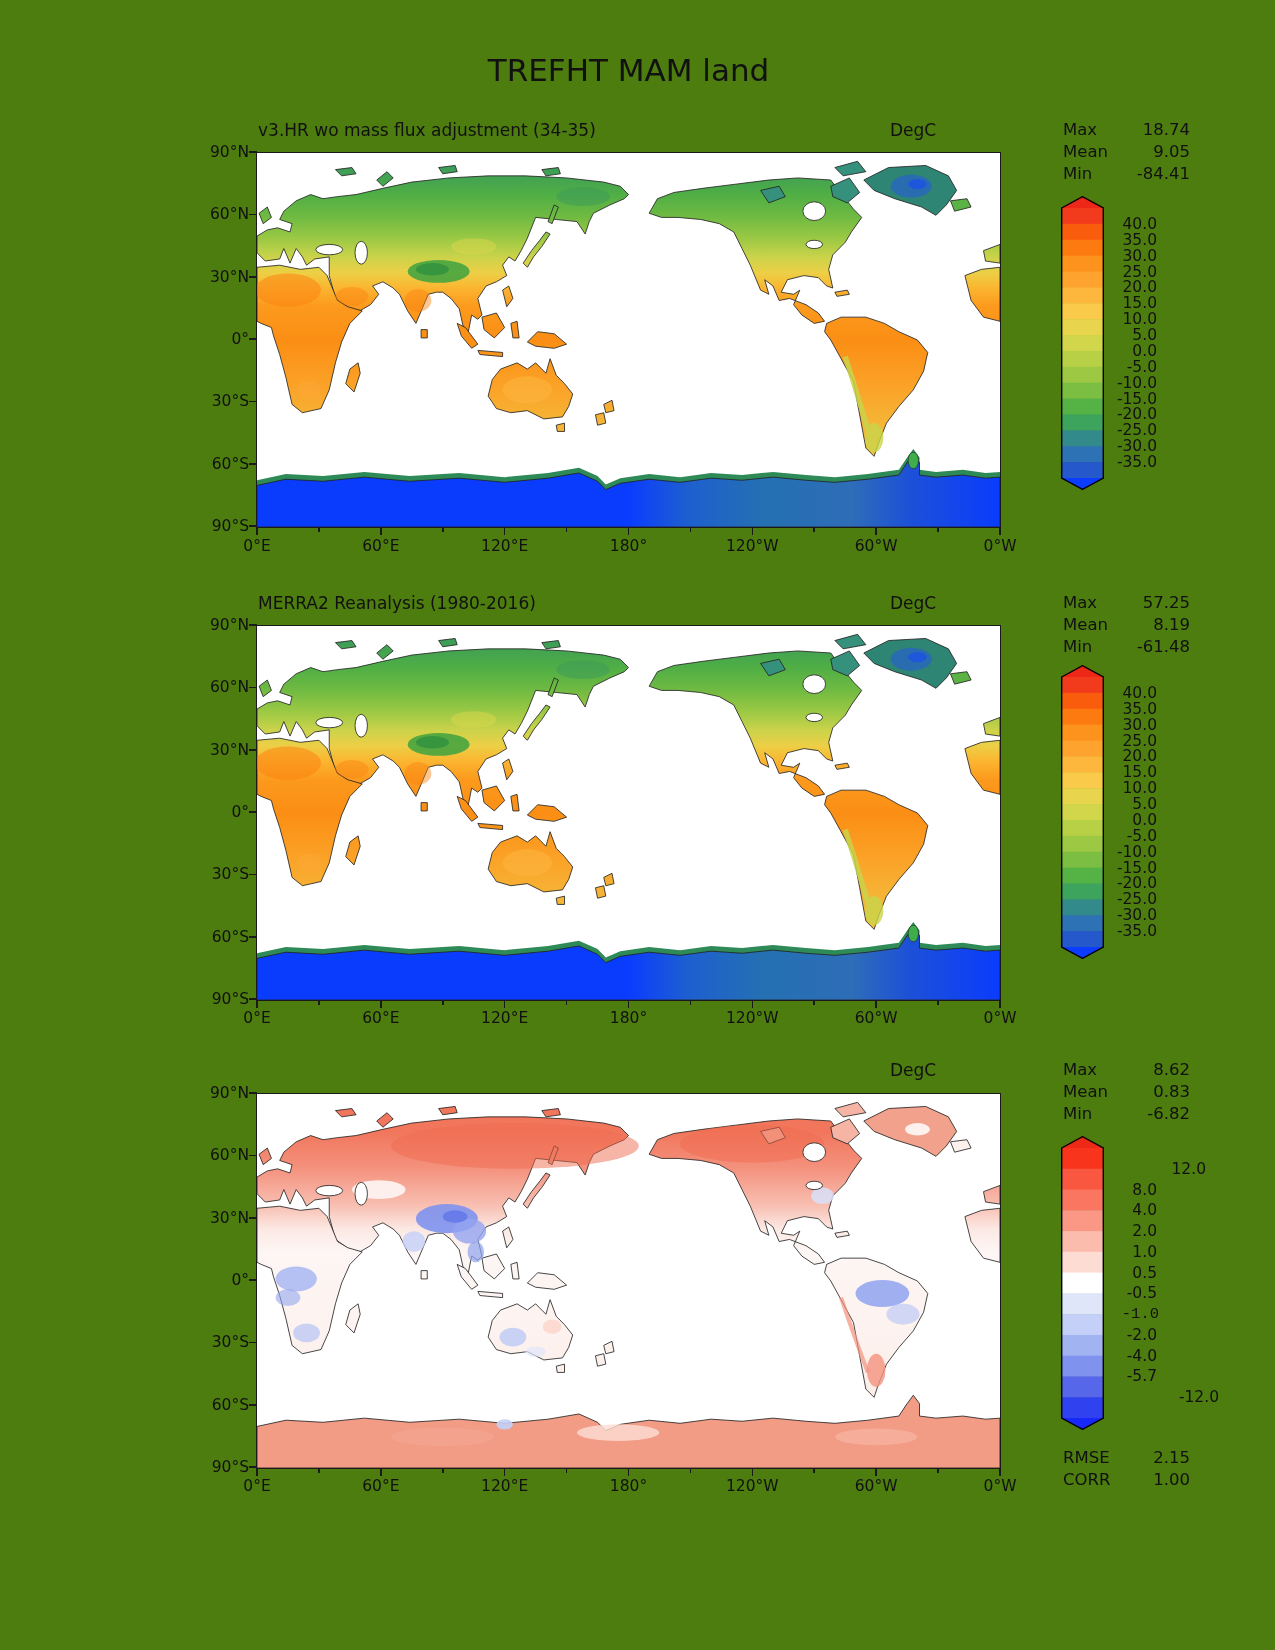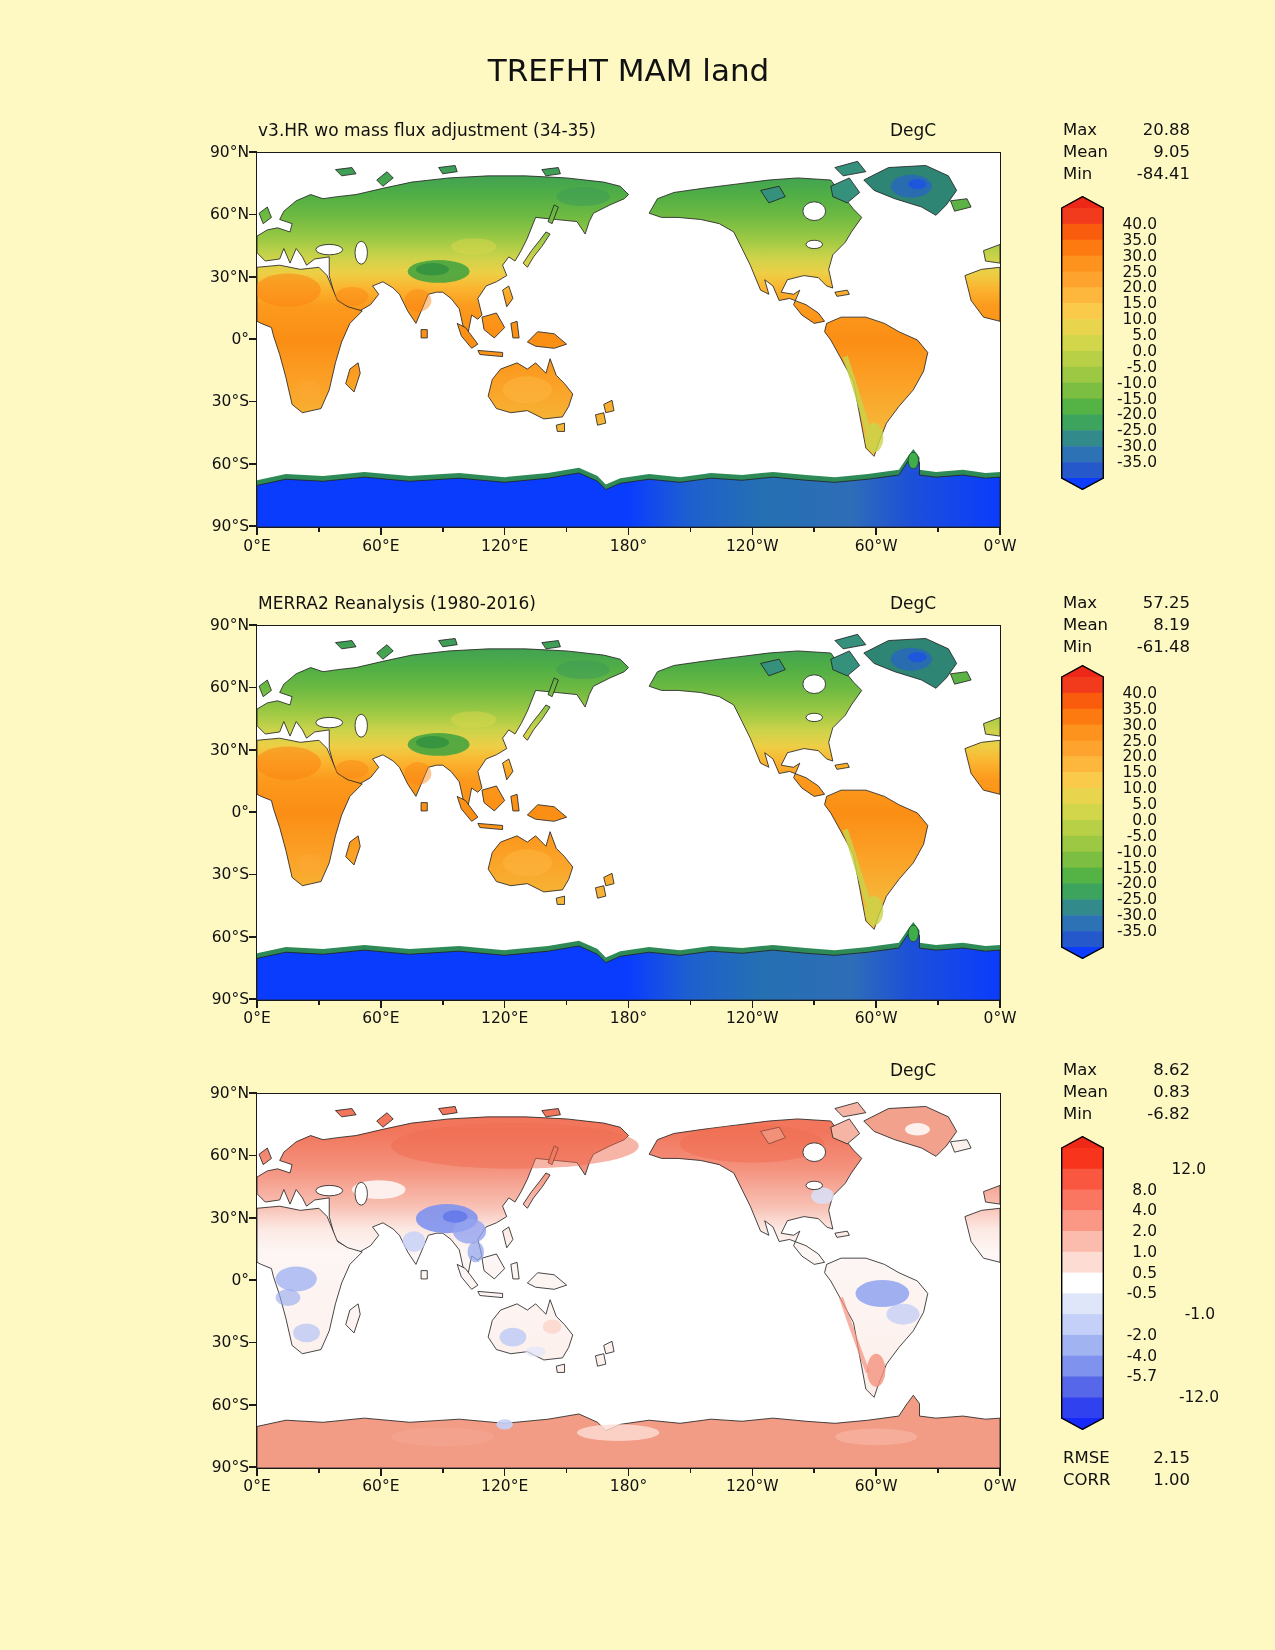--- a/index.html
+++ b/index.html
@@ -1,17 +1,17 @@
 <!DOCTYPE html>
 <html><head>
 <meta charset="utf-8">
 <style>
   html,body{margin:0;padding:0;background:#fff;}
   .figure{
-    position:relative;width:1275px;height:1650px;background:#fef9c3;overflow:hidden;
+    position:relative;width:1275px;height:1650px;background:#4d7c0f;overflow:hidden;
     font-family:"DejaVu Sans","Liberation Sans",sans-serif;color:#111;
   }
   .fig-title{position:absolute;top:52px;left:257px;width:743px;text-align:center;
     font-size:31px;color:#111;}
   .panel{position:absolute;inset:0;pointer-events:none;}
   .panel-title{position:absolute;font-size:17px;color:#111;}
   .unit-label{position:absolute;width:110px;text-align:left;font-size:17px;color:#111;}
   .map-frame{position:absolute;left:256px;width:743px;height:374px;
     border:1.7px solid #1a1a1a;background:#fff;box-sizing:content-box;}
   .map-frame svg{display:block;width:100%;height:100%;}
@@ -190,21 +190,21 @@
     <div class="panel-title" style="left:258px;top:120px">v3.HR wo mass flux adjustment (34-35)</div>
     <div class="unit-label" style="left:890px;top:120px">DegC</div>
     <div class="map-frame" style="top:152px">
       <svg viewBox="0 0 720 360" preserveAspectRatio="none">
           <use href="#landTemp"></use>
         </svg>
     </div>
     <div class="stats" style="top:119px">
       <div class="srow">
           <span>Max</span>
-          <span>20.88</span>
+          <span>18.74</span>
         </div>
       <div class="srow">
           <span>Mean</span>
           <span>9.05</span>
         </div>
       <div class="srow">
           <span>Min</span>
           <span>-84.41</span>
         </div>
     </div>
@@ -461,19 +461,19 @@
           <polygon points="0,282 43,282 21.5,294" fill="#1729fa"></polygon>
           <path d="M0.7,12 L21.5,0.7 L42.3,12 L42.3,282 L21.5,293.3 L0.7,282 Z" fill="none" stroke="#000" stroke-width="1.4"></path>
         </svg></div>
       <div class="cbtick" style="left: 1156px; top: 1159.77px;">12.0</div>
       <div class="cbtick" style="left: 1107px; top: 1180.54px;">8.0</div>
       <div class="cbtick" style="left: 1107px; top: 1201.31px;">4.0</div>
       <div class="cbtick" style="left: 1107px; top: 1222.08px;">2.0</div>
       <div class="cbtick" style="left: 1107px; top: 1242.85px;">1.0</div>
       <div class="cbtick" style="left: 1107px; top: 1263.62px;">0.5</div>
       <div class="cbtick" style="left: 1107px; top: 1284.38px;">-0.5</div>
-      <div class="cbtick" style="left: 1165px; top: 1305.15px;">-1.0</div>
+      <div class="cbtick" style="left: 1109px; top: 1305.15px; font-family: Liberation Mono, monospace;">-1.0</div>
       <div class="cbtick" style="left: 1107px; top: 1325.92px;">-2.0</div>
       <div class="cbtick" style="left: 1107px; top: 1346.69px;">-4.0</div>
       <div class="cbtick" style="left: 1107px; top: 1367.46px;">-5.7</div>
       <div class="cbtick" style="left: 1169px; top: 1388.23px;">-12.0</div>
     </section>
 </div>
 
 </body></html>

